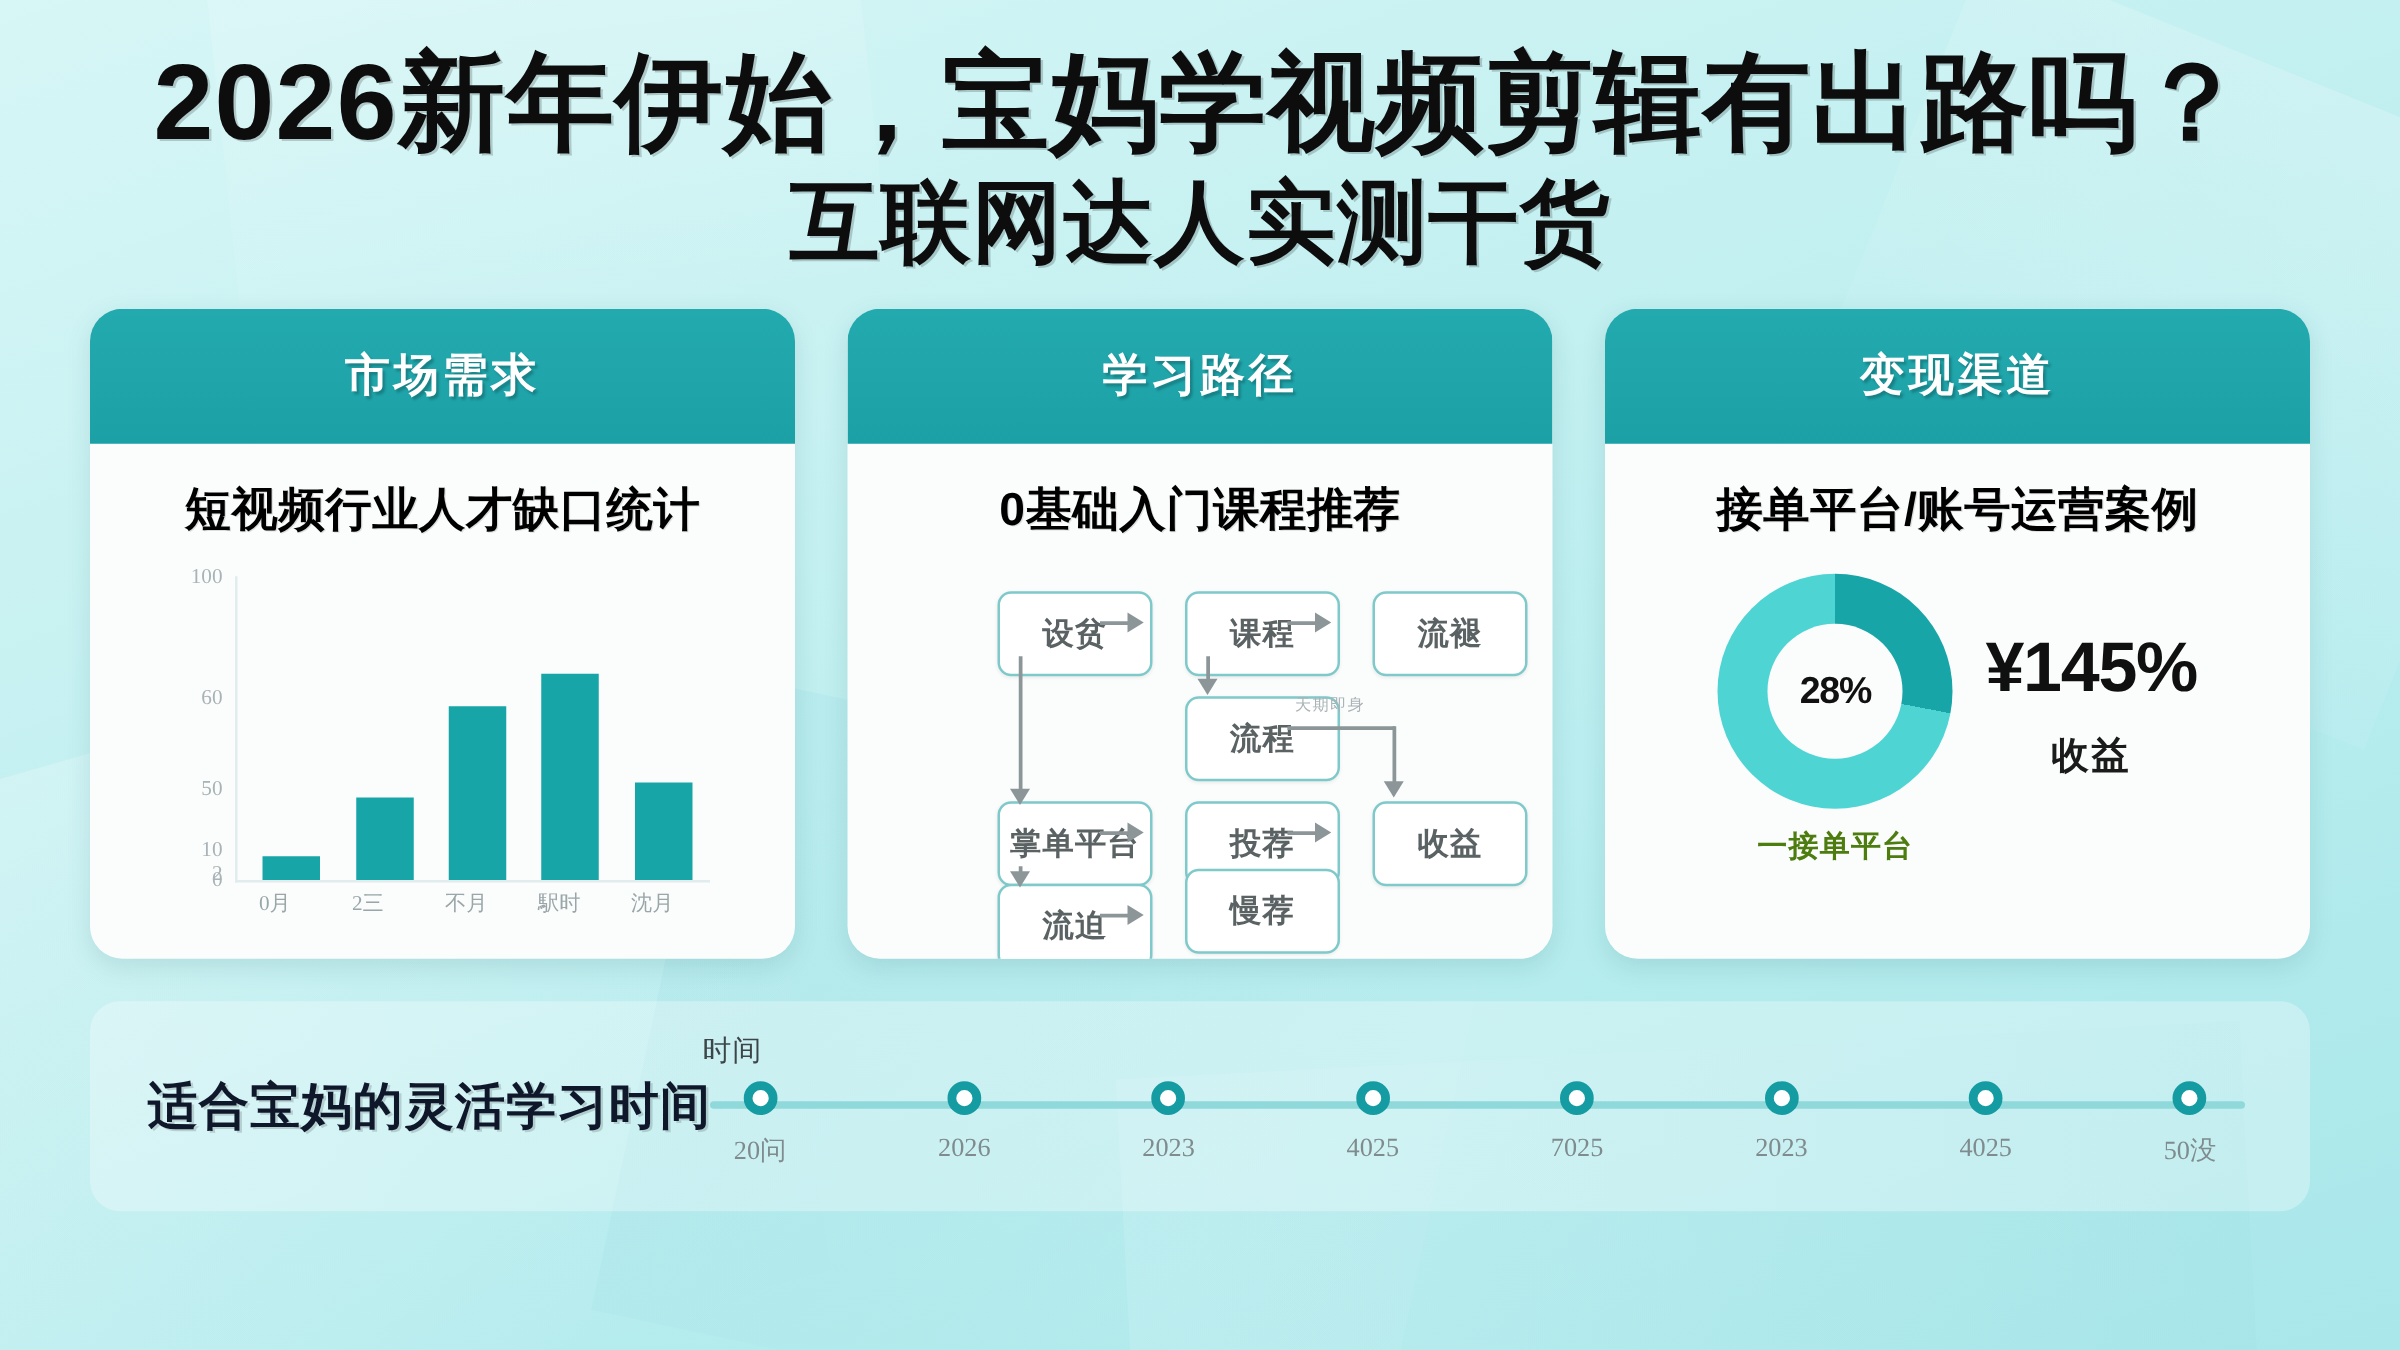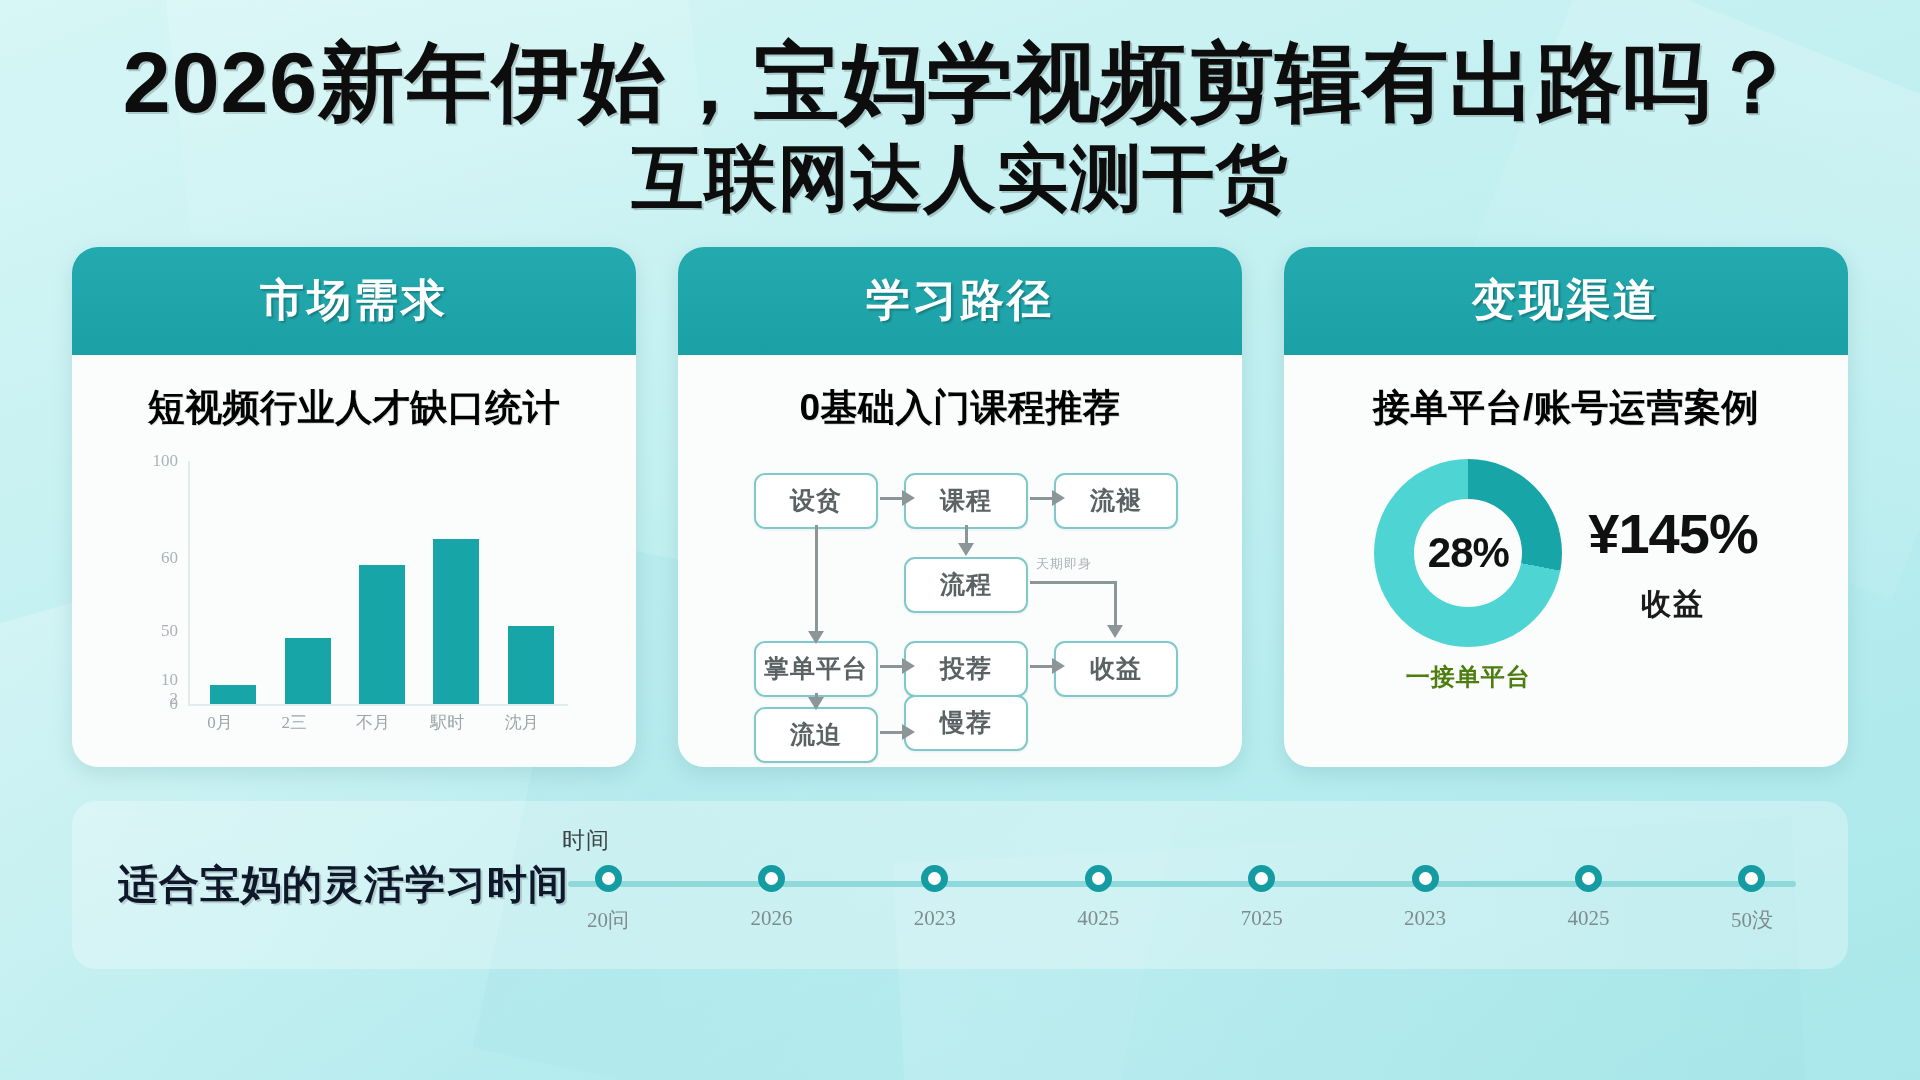--- a/index.html
+++ b/index.html
@@ -91,21 +91,21 @@
   }
   .card-head {
     background: linear-gradient(180deg, #23aaae 0%, #1ba0a6 100%);
     height: 108px;
     display: flex;
     align-items: center;
     justify-content: center;
   }
   .card-head-title {
     color: #ffffff;
-    font-size: 44px;
+    font-size: 36px;
     font-weight: 900;
     letter-spacing: 3px;
     text-shadow: 2px 2px 2px rgba(0,0,0,.22);
   }
   .card-body {
     flex: 1;
     padding: 28px 26px 20px 26px;
     display: flex;
     flex-direction: column;
     align-items: center;
@@ -200,21 +200,21 @@
     border-radius: 11px;
     display: flex;
     align-items: center;
     justify-content: center;
     font-size: 25px;
     color: #5a6264;
     font-weight: 600;
     letter-spacing: 1px;
     box-shadow: 0 1px 3px rgba(0,0,0,.07);
   }
-  .n-w1 { width: 124px; height: 56px; }
+  .n-w1 { width: 124px; height: 68px; margin-left: 44px; }
   .flow-arrow {
     position: absolute;
     background: #8c9698;
   }
   .arrow-h { height: 3px; }
   .arrow-v { width: 3px; }
   .arrow-head {
     position: absolute;
     width: 0; height: 0;
   }
@@ -256,21 +256,21 @@
     left: 50%; top: 50%;
     transform: translate(-50%, -50%);
     width: 108px; height: 108px;
     border-radius: 50%;
     background: #fbfdfd;
     display: flex;
     align-items: center;
     justify-content: center;
   }
   .donut-value {
-    font-size: 42px;
+    font-size: 30px;
     font-weight: 900;
     color: #111;
     letter-spacing: -1px;
   }
   .donut-legend {
     margin-top: 14px;
     font-size: 24px;
     color: #4d7c0f;
     font-weight: 600;
     letter-spacing: 1px;

